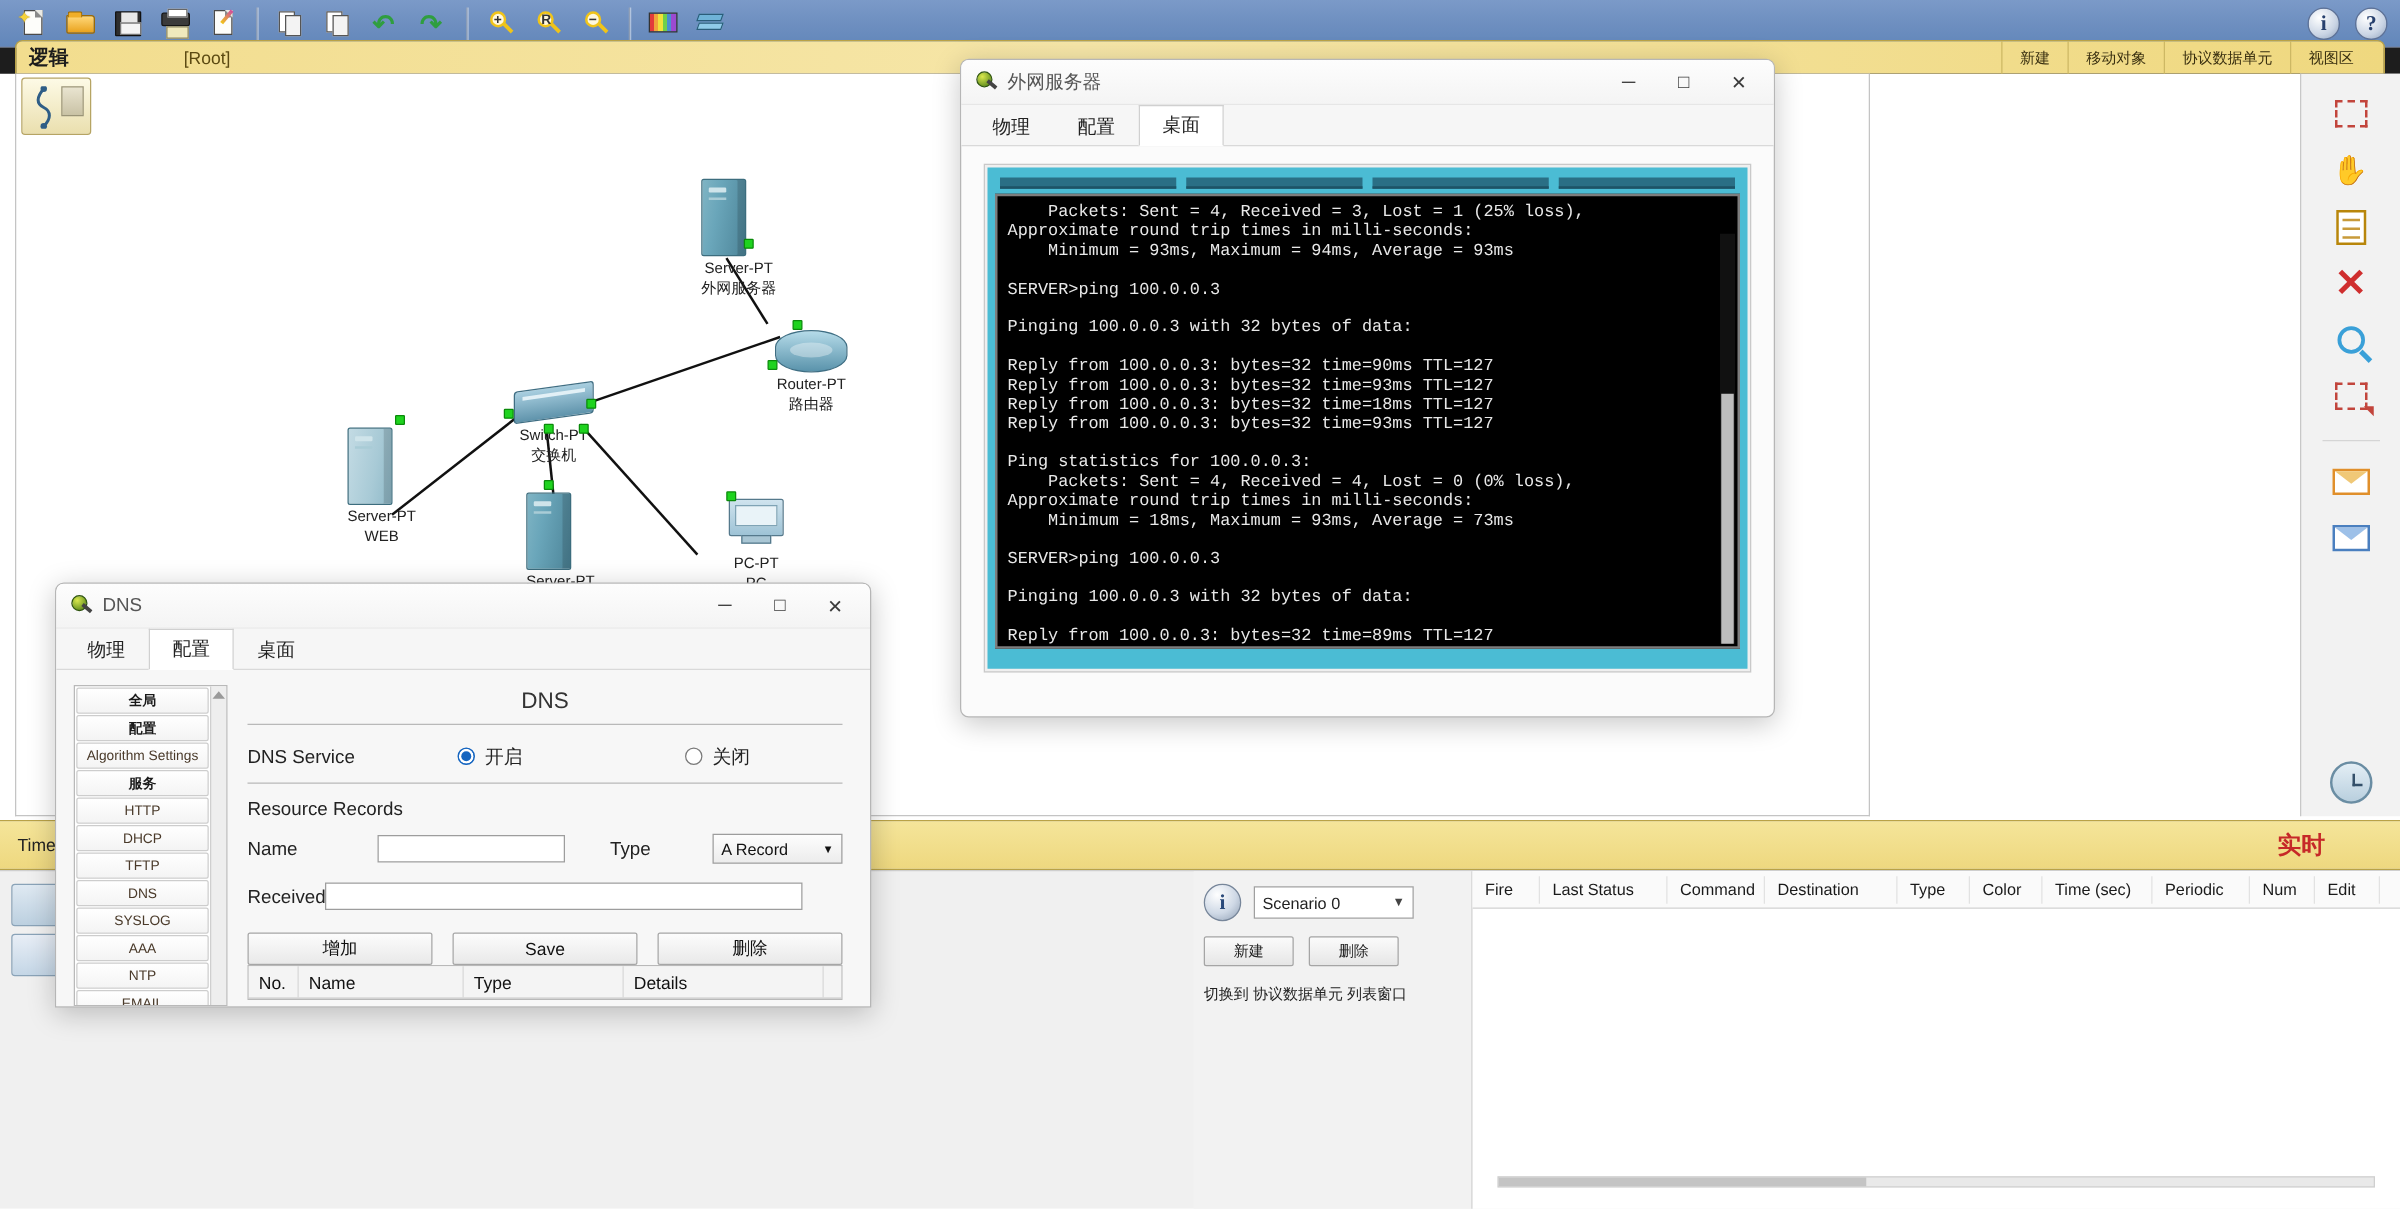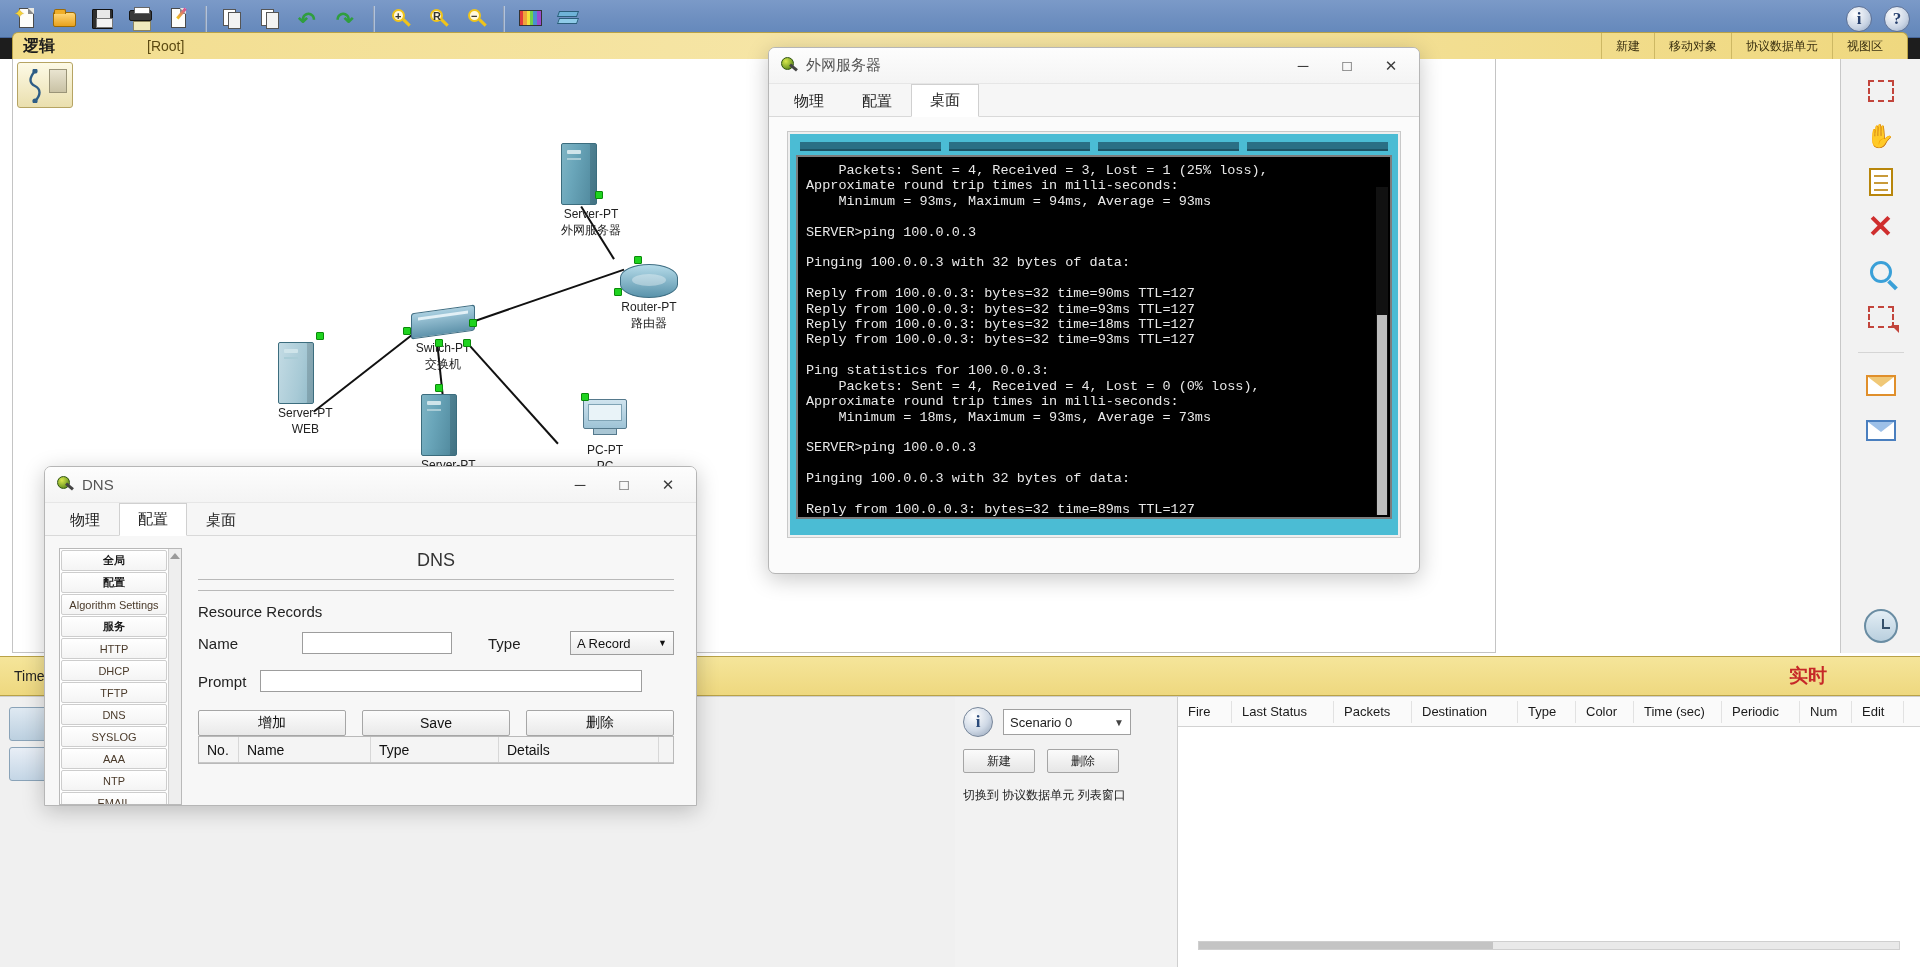--- a/index.html
+++ b/index.html
@@ -148,21 +148,21 @@
   .r-clock:after{ content:""; position:absolute; left:16px; top:16px; width:8px; height:2px; background:#34506a;}
 
   
   .timebar {
     position:absolute; left:0; top:656px; width:1920px; height:40px;
     background: linear-gradient(#f5e59a,#eed87f);
     border-top:1px solid #b9a247; border-bottom:1px solid #b9a247;
     display:flex; align-items:center;
   }
   .timebar .tlabel { font-size:14px; color:#222; padding-left:14px; width:170px; }
-  .timebar .rt-label { margin-left:auto; padding-right:93px; font-size:19px; font-weight:bold; color:#c62828; }
+  .timebar .rt-label { margin-left:auto; padding-right:60px; font-size:19px; font-weight:bold; color:#c62828; }
 
   
   .bottom {
     position:absolute; left:0; top:696px; width:1920px; height:271px;
     background:#f0f0f0; border-top:1px solid #cfcfcf;
   }
   .dev-rail { position:absolute; left:0; top:4px; width:64px; }
   .dev-icon { width:46px; height:34px; margin:6px 9px; background:linear-gradient(#dfe9f2,#bcd0e0); border:1px solid #8aa3b8; border-radius:3px; }
   .dev-icon.b2 { background:linear-gradient(#e8eef6,#c4d6e6); }
 
@@ -513,21 +513,21 @@
           <div class="mini-btn">新建</div>
           <div class="mini-btn">删除</div>
         </div>
         <div class="sim-note">切换到 协议数据单元 列表窗口</div>
       </div>
 
       <div class="sim-table">
         <div class="st-head">
           <span class="st-th" style="width:54px">Fire</span>
           <span class="st-th" style="width:102px">Last Status</span>
-          <span class="st-th" style="width:78px">Packets</span>
+          <span class="st-th" style="width:78px">Command</span>
           <span class="st-th" style="width:106px">Destination</span>
           <span class="st-th" style="width:58px">Type</span>
           <span class="st-th" style="width:58px">Color</span>
           <span class="st-th" style="width:88px">Time (sec)</span>
           <span class="st-th" style="width:78px">Periodic</span>
           <span class="st-th" style="width:52px">Num</span>
           <span class="st-th" style="width:52px">Edit</span>
         </div>
         <div class="st-scroll">
             <i></i>
@@ -573,36 +573,47 @@
 
         <div class="dns-side-scroll">
             <div class="up"></div>
           </div>
       </div>
 
       <div class="dns-main">
         <div class="dns-h">DNS</div>
         <div class="hr"></div>
 
+        <div class="row">
+          <span class="lab" style="width:168px">DNS Service</span>
+          <span class="radio-wrap">
+            <span class="radio on"></span>
+            <span class="lab">开启</span>
+          </span>
+          <span class="radio-wrap" style="margin-left:130px">
+            <span class="radio"></span>
+            <span class="lab">关闭</span>
+          </span>
+        </div>
 
         <div class="hr"></div>
         <div class="sub-h">Resource Records</div>
 
         <div class="row">
           <span class="lab" style="width:104px">Name</span>
           <input class="inp" style="width: 150px;" value="">
           <span class="lab" style="margin-left:36px; width:82px">Type</span>
           <span class="sel" style="width:104px">
             <span>A Record</span>
             <span class="chev">▼</span>
           </span>
         </div>
 
         <div class="row" style="margin-top:8px">
-          <span class="lab" style="width:62px">Prompt</span>
+          <span class="lab" style="width:62px">Received</span>
           <input class="inp" style="width: 382px;" value="">
         </div>
 
         <div class="btn3">
           <div class="wbtn">增加</div>
           <div class="wbtn">Save</div>
           <div class="wbtn">删除</div>
         </div>
 
         <div class="rec-table">

